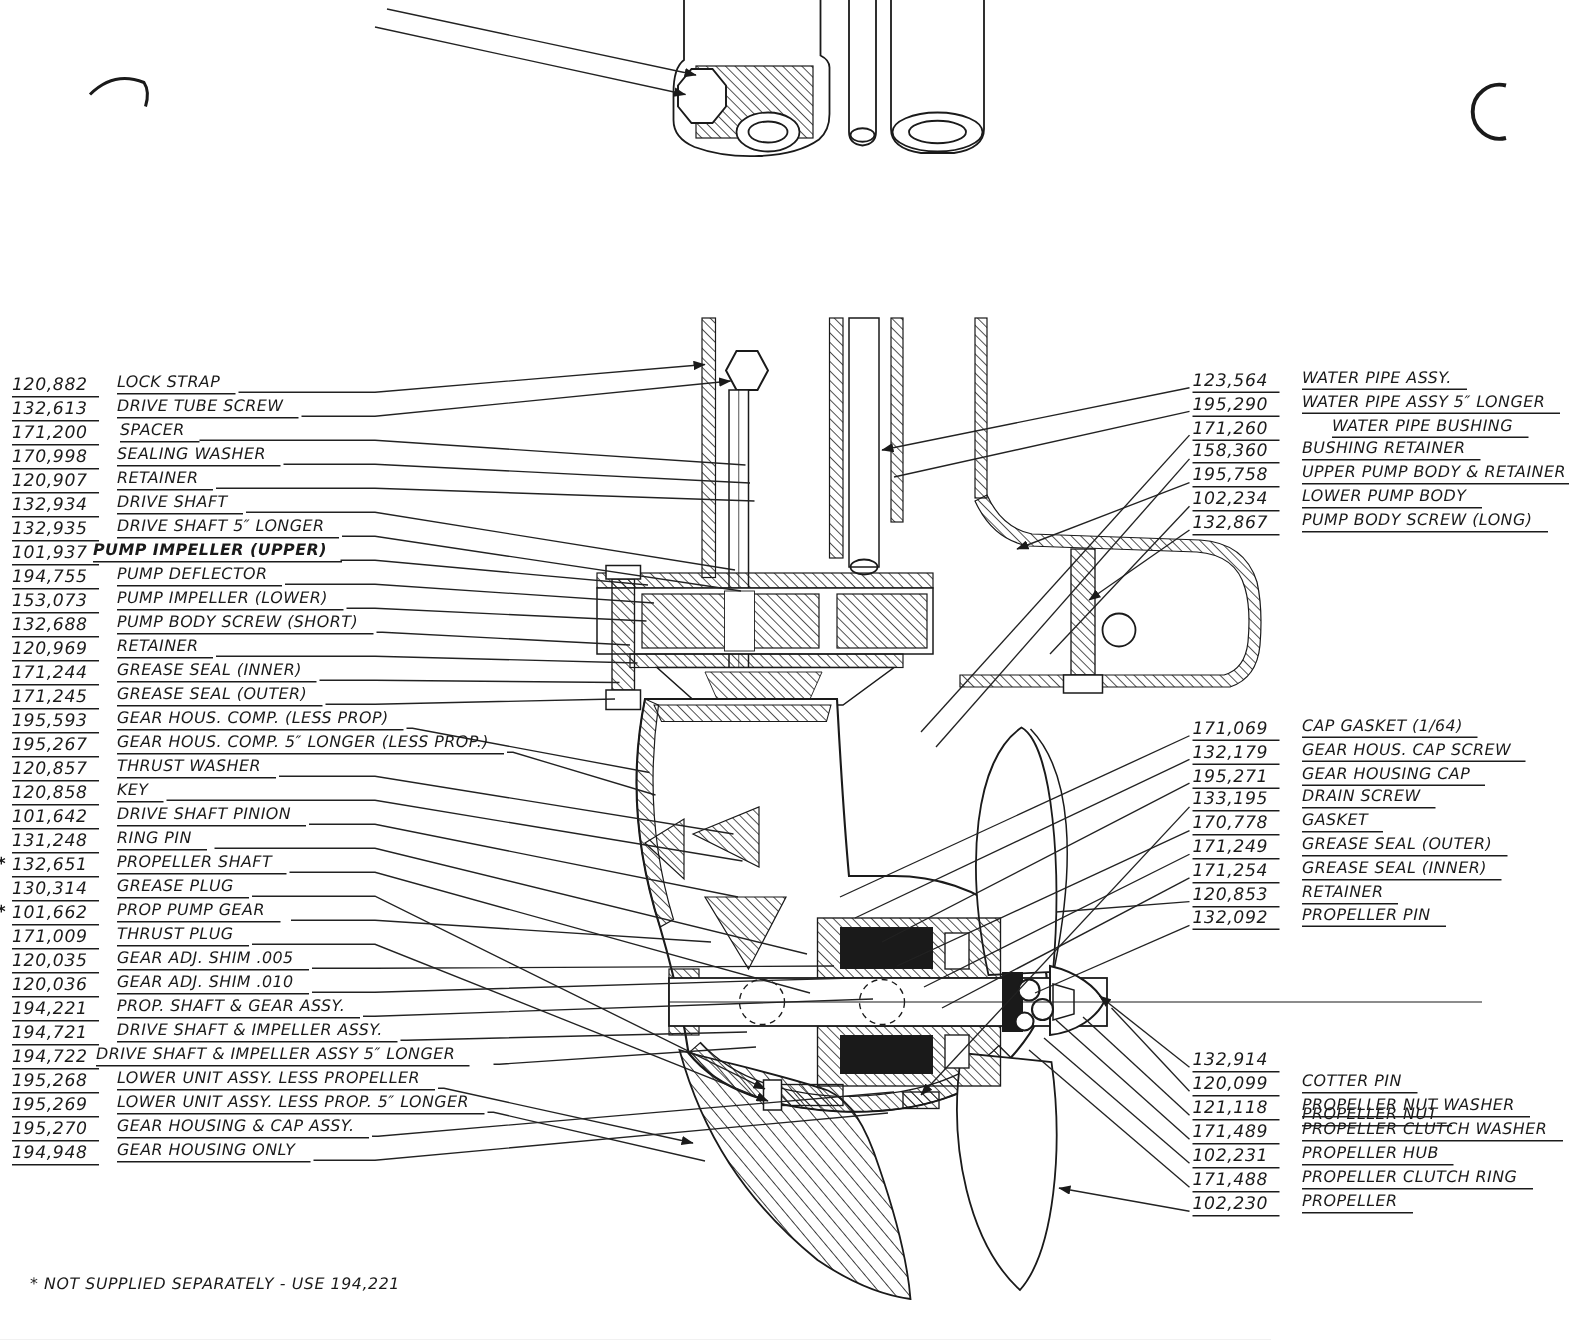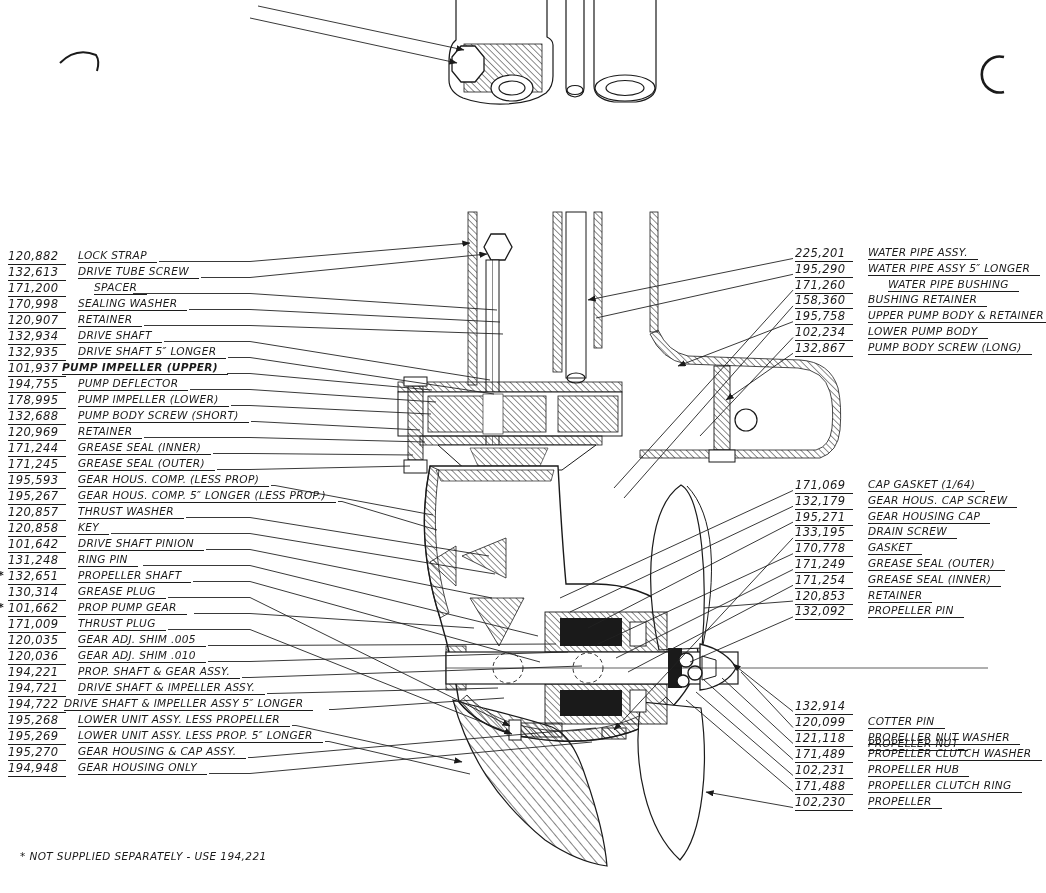--- a/index.html
+++ b/index.html
@@ -189,21 +189,21 @@
       <div class="prow" style="left: 8px; top: 249px;">
         <span class="pnum">120,882</span>
         <span class="pname" style="left: 70px;">LOCK STRAP</span>
       </div>
       <div class="prow" style="left: 8px; top: 265px;">
         <span class="pnum">132,613</span>
         <span class="pname" style="left: 70px;">DRIVE TUBE SCREW</span>
       </div>
       <div class="prow" style="left: 8px; top: 281px;">
         <span class="pnum">171,200</span>
-        <span class="pname" style="left: 86px; text-align: center;">SPACER</span>
+        <span class="pname" style="left: 72px; text-align: center;">SPACER</span>
       </div>
       <div class="prow" style="left: 8px; top: 297px;">
         <span class="pnum">170,998</span>
         <span class="pname" style="left: 70px;">SEALING WASHER</span>
       </div>
       <div class="prow" style="left: 8px; top: 313px;">
         <span class="pnum">120,907</span>
         <span class="pname" style="left: 70px;">RETAINER</span>
       </div>
       <div class="prow" style="left: 8px; top: 329px;">
@@ -216,21 +216,21 @@
       </div>
       <div class="prow" style="left: 8px; top: 361px;">
         <span class="pnum">101,937</span>
         <span class="pname" style="left: 54px; font-weight: bold;">PUMP IMPELLER (UPPER)</span>
       </div>
       <div class="prow" style="left: 8px; top: 377px;">
         <span class="pnum">194,755</span>
         <span class="pname" style="left: 70px;">PUMP DEFLECTOR</span>
       </div>
       <div class="prow" style="left: 8px; top: 393px;">
-        <span class="pnum">178,995</span>
+        <span class="pnum">153,073</span>
         <span class="pname" style="left: 70px;">PUMP IMPELLER (LOWER)</span>
       </div>
       <div class="prow" style="left: 8px; top: 409px;">
         <span class="pnum">132,688</span>
         <span class="pname" style="left: 70px;">PUMP BODY SCREW (SHORT)</span>
       </div>
       <div class="prow" style="left: 8px; top: 425px;">
         <span class="pnum">120,969</span>
         <span class="pname" style="left: 70px;">RETAINER</span>
       </div>
@@ -316,21 +316,21 @@
         <span class="pnum">195,270</span>
         <span class="pname" style="left: 70px;">GEAR HOUSING &amp; CAP ASSY.</span>
       </div>
       <div class="prow" style="left: 8px; top: 761px;">
         <span class="pnum">194,948</span>
         <span class="pname" style="left: 70px;">GEAR HOUSING ONLY</span>
       </div>
     </div>
   <div class="overlay" id="right_top_parts">
       <div class="prow" style="left: 795px; top: 246px;">
-        <span class="pnum">225,201</span>
+        <span class="pnum">123,564</span>
         <span class="pname" style="left: 73px;">WATER PIPE ASSY.</span>
       </div>
       <div class="prow" style="left: 795px; top: 261.8px;">
         <span class="pnum">195,290</span>
         <span class="pname" style="left: 73px;">WATER PIPE ASSY 5″ LONGER</span>
       </div>
       <div class="prow" style="left: 795px; top: 277.6px;">
         <span class="pnum">171,260</span>
         <span class="pname" style="left: 73px; margin-left: 20px;">WATER PIPE BUSHING</span>
       </div>

